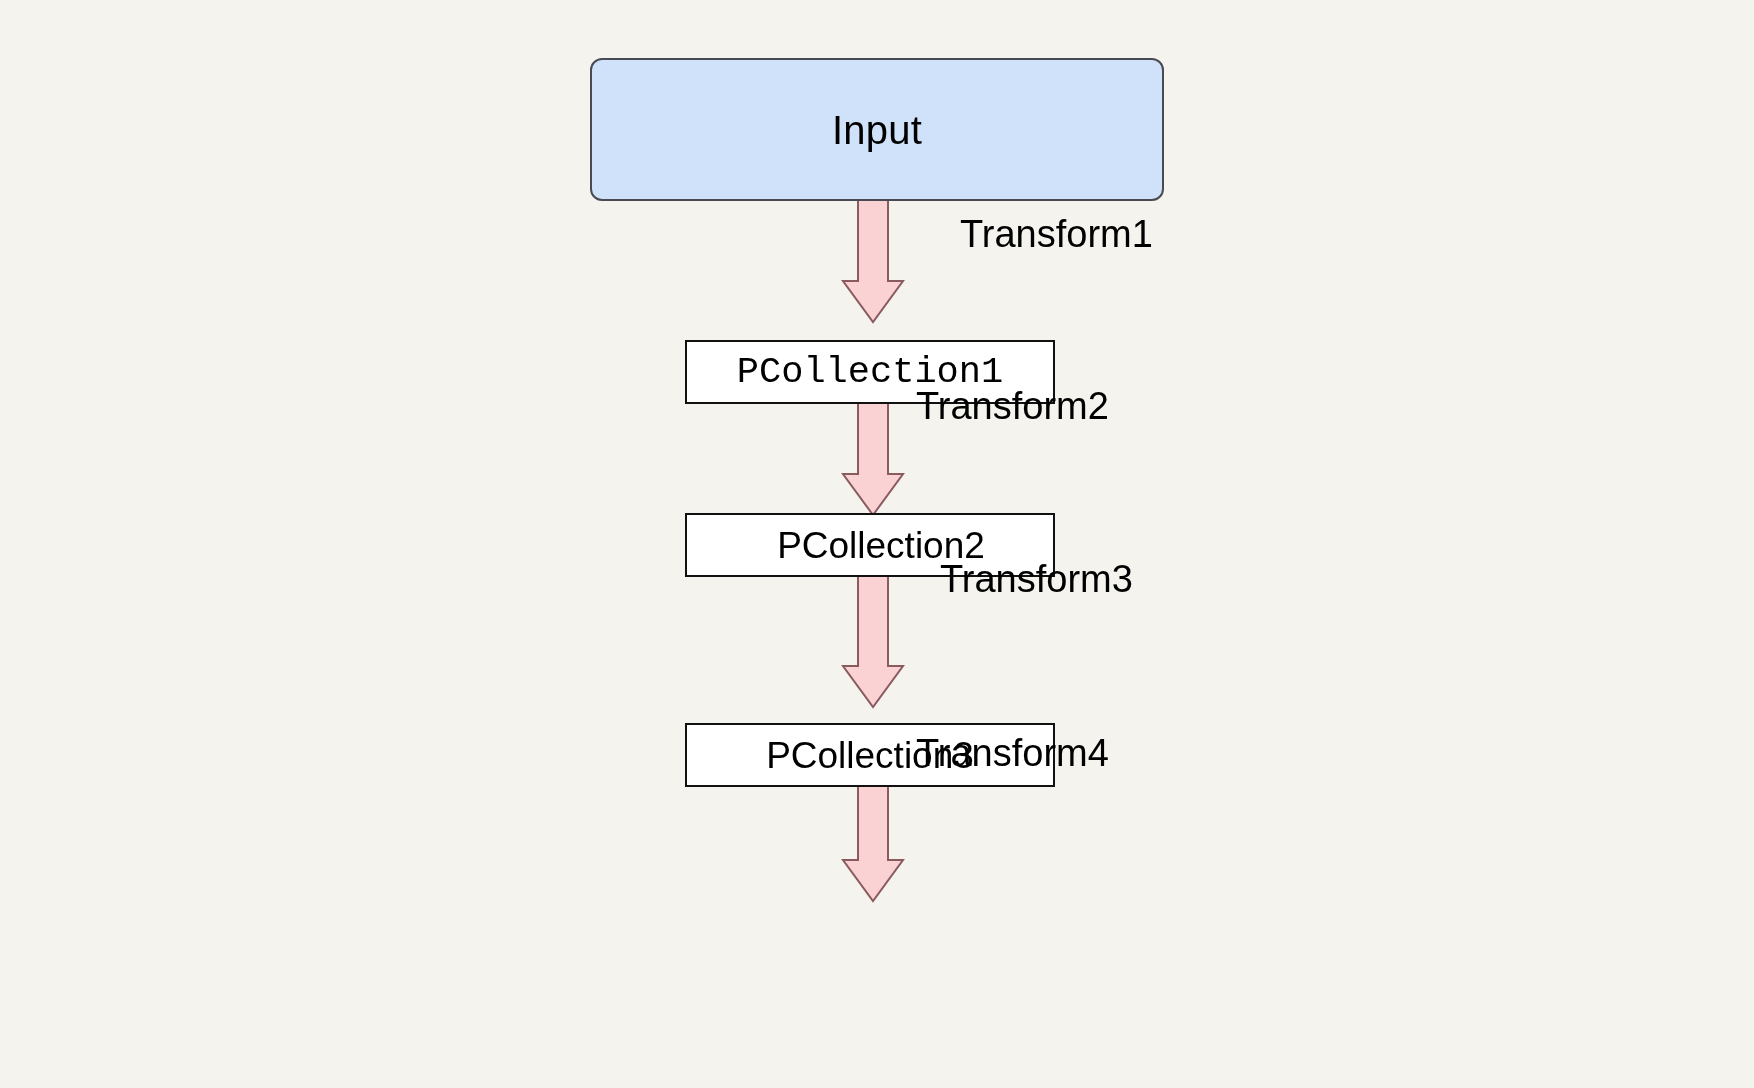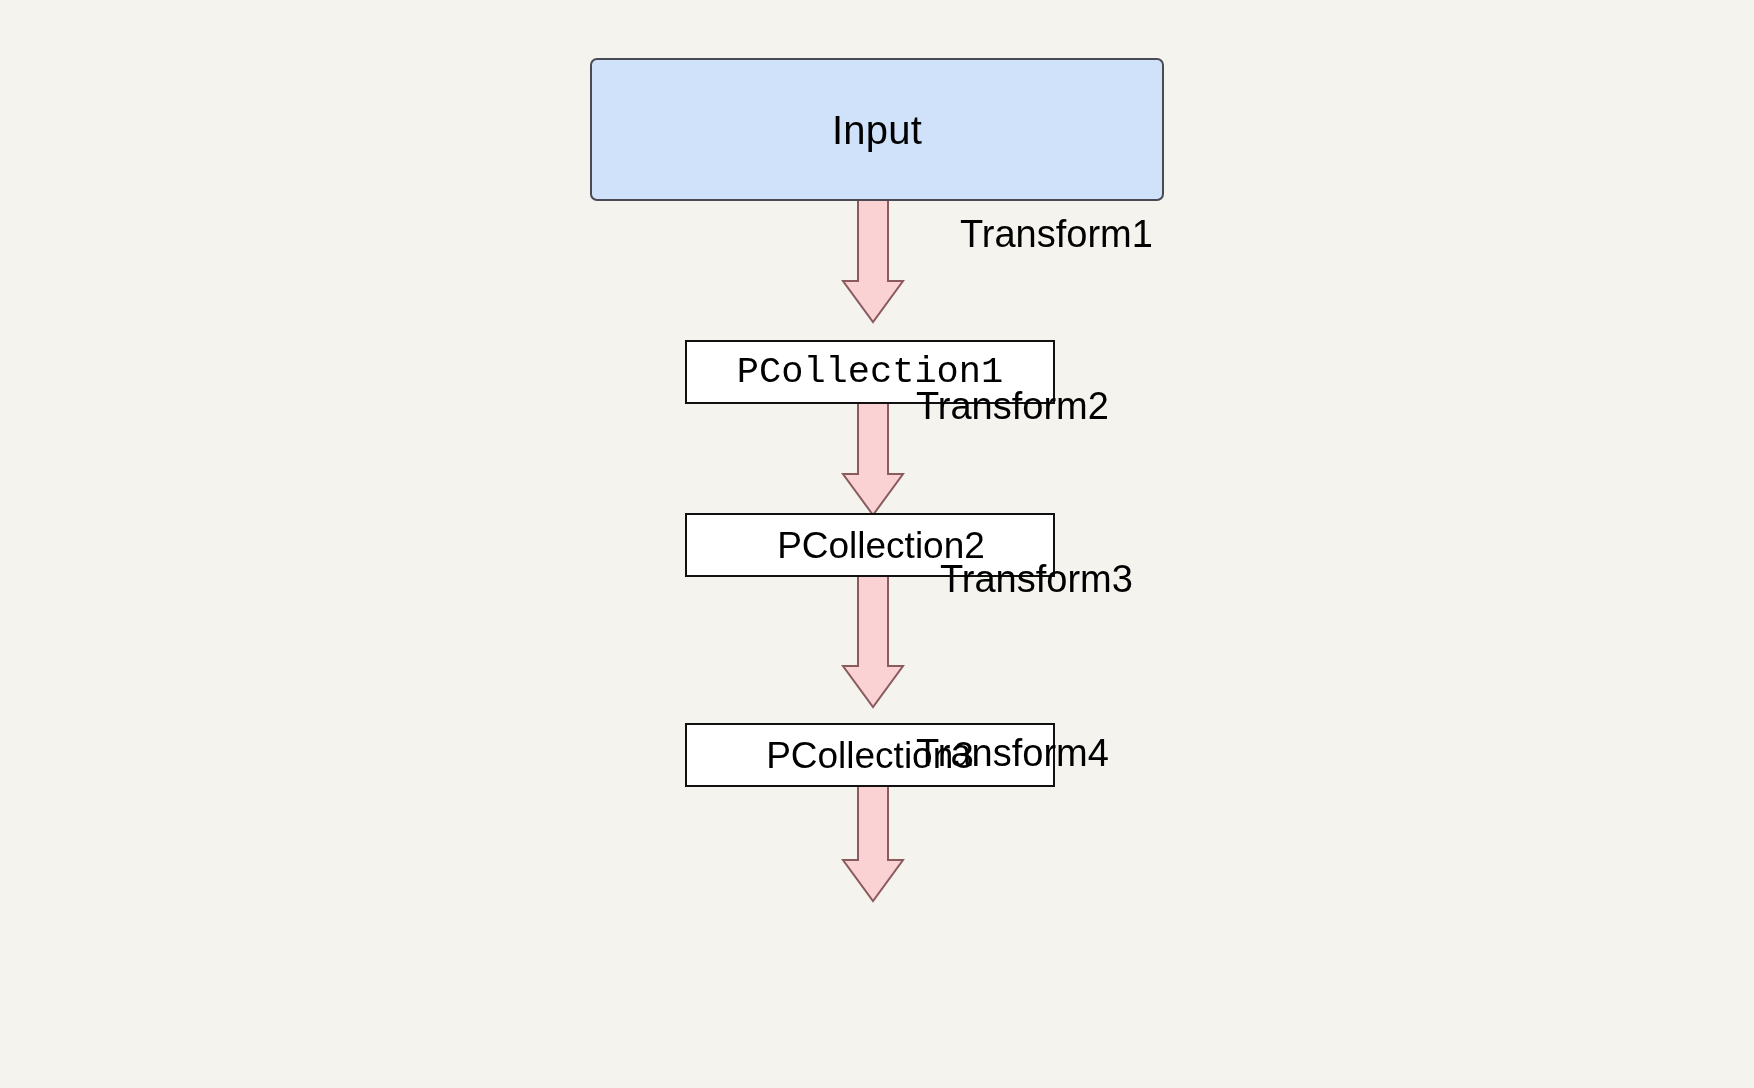--- a/index.html
+++ b/index.html
@@ -20,21 +20,21 @@
     height: 1088px;
     background: #f4f3ee;
   }
 
   
   .node-terminal {
     position: absolute;
     box-sizing: border-box;
     background: #cfe2fa;
     border: 2px solid #4a4a55;
-    border-radius: 7px;
+    border-radius: 12px;
     display: flex;
     align-items: center;
     justify-content: center;
     z-index: 3;
   }
   .node-terminal .node-label {
     font-size: 40px;
     color: #000000;
     line-height: 1;
     letter-spacing: 0.2px;

